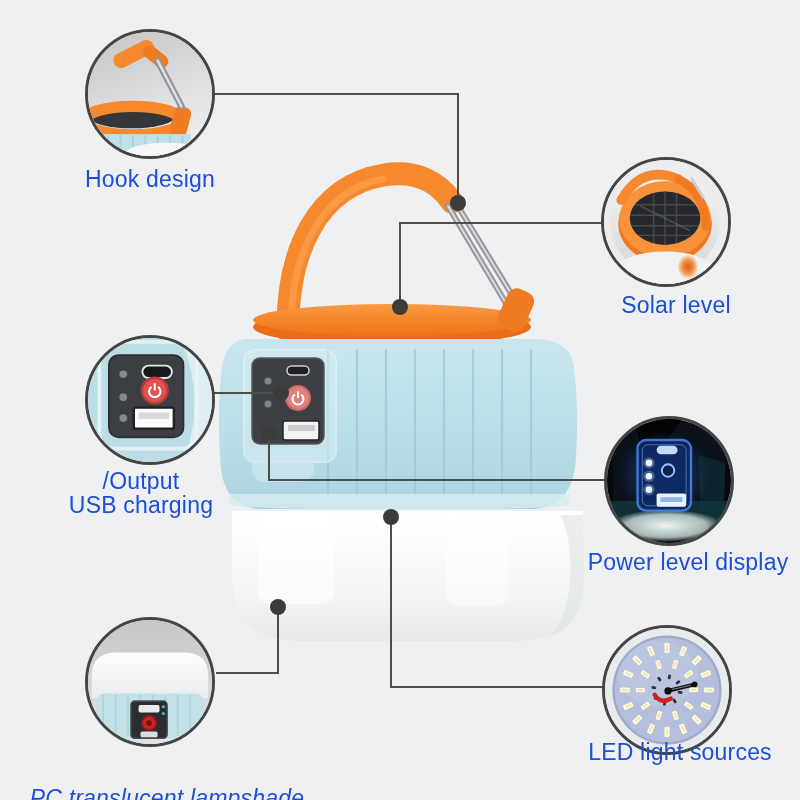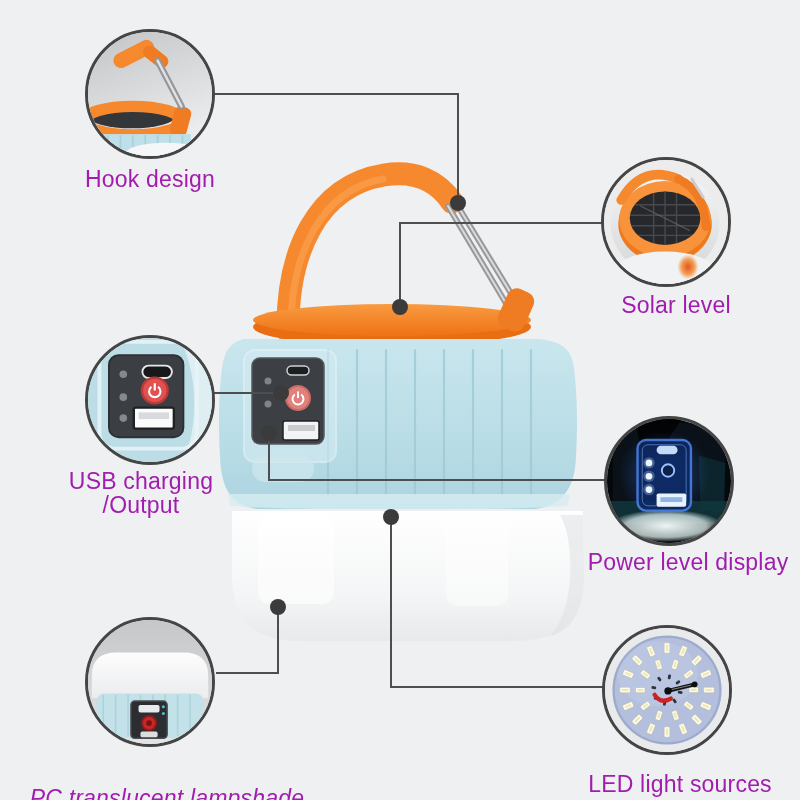--- a/index.html
+++ b/index.html
@@ -9,36 +9,36 @@
     font-family:"Liberation Sans", sans-serif;
   }
   .main-svg { position:absolute; left:0; top:0; z-index:5; }
   .inset {
     position:absolute; width:130px; height:130px; box-sizing:border-box;
     border:3px solid #454545; border-radius:50%; overflow:hidden;
     background:#d9dadb; z-index:10;
   }
   .inset svg { display:block; width:100%; height:100%; }
   .label {
-    position:absolute; z-index:20; color:#a21caf; font-size:23px;
+    position:absolute; z-index:20; color:#1d4ed8; font-size:23px;
     line-height:1.05; text-align:center; white-space:nowrap;
     letter-spacing:0.2px;
   }
   #inset-hook      { left:85px;  top:29px;  }
   #inset-solar     { left:601px; top:157px; }
   #inset-usb       { left:85px;  top:335px; }
   #inset-power     { left:604px; top:416px; }
   #inset-lampshade { left:85px;  top:617px; }
   #inset-led       { left:602px; top:625px; }
   #label-hook      { left:30px;  top:167px; width:240px; }
   #label-solar     { left:556px; top:293px; width:240px; }
   #label-usb       { left:21px;  top:469px; width:240px; }
   #label-power     { left:568px; top:550px; width:240px; }
   #label-lampshade { left:27px;  top:786px; width:280px;font-style:italic; }
-  #label-led       { left:560px; top:740px; width:240px;margin-top:32px; }
+  #label-led       { left:560px; top:740px; width:240px; }
 </style>
 </head>
 <body>
 
 <div class="stage">
 
   <svg class="main-svg" width="800" height="800" viewBox="0 0 800 800">
     <defs>
       <linearGradient id="gBody" x1="0" y1="0" x2="0" y2="1">
         <stop offset="0" stop-color="#c9e6ee"></stop>
@@ -457,19 +457,19 @@
         <line x1="70" y1="64.5" x2="90" y2="60" stroke="#8a8a8a" stroke-width="1"></line>
         <circle cx="66" cy="66" r="3.8" fill="#0d0d0d"></circle>
         <circle cx="94" cy="59" r="3" fill="#0d0d0d"></circle>
       </g>
     </svg>
   </div>
 
   <div class="label" id="label-hook">Hook design</div>
   <div class="label" id="label-solar">Solar level</div>
   <div class="label" id="label-usb">
+    <span style="display:block">/Output</span>
     <span style="display:block">USB charging</span>
-    <span style="display:block">/Output</span>
   </div>
   <div class="label" id="label-power">Power level display</div>
   <div class="label" id="label-lampshade">PC translucent lampshade</div>
   <div class="label" id="label-led">LED light sources</div>
 </div>
 
 </body></html>

